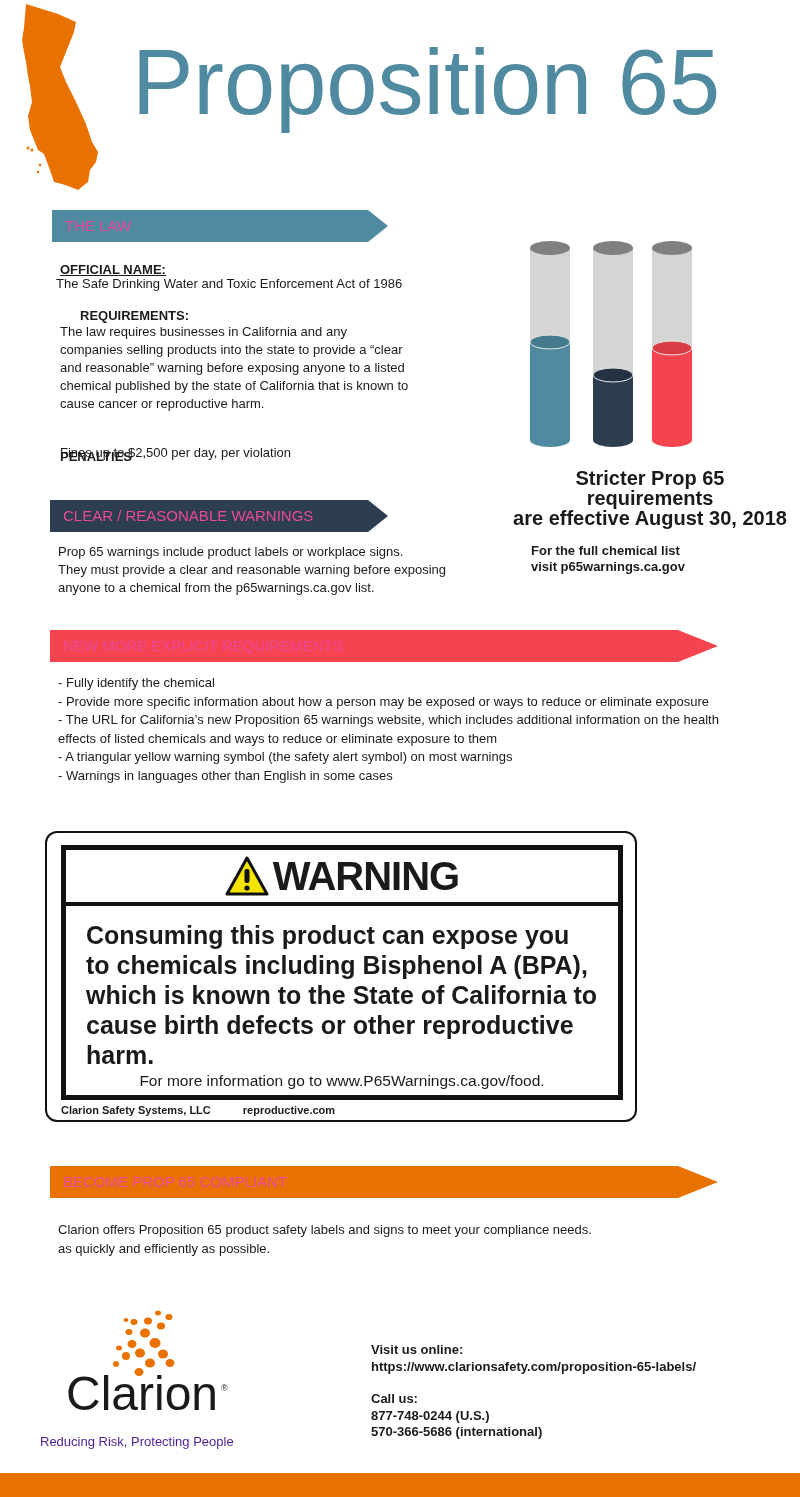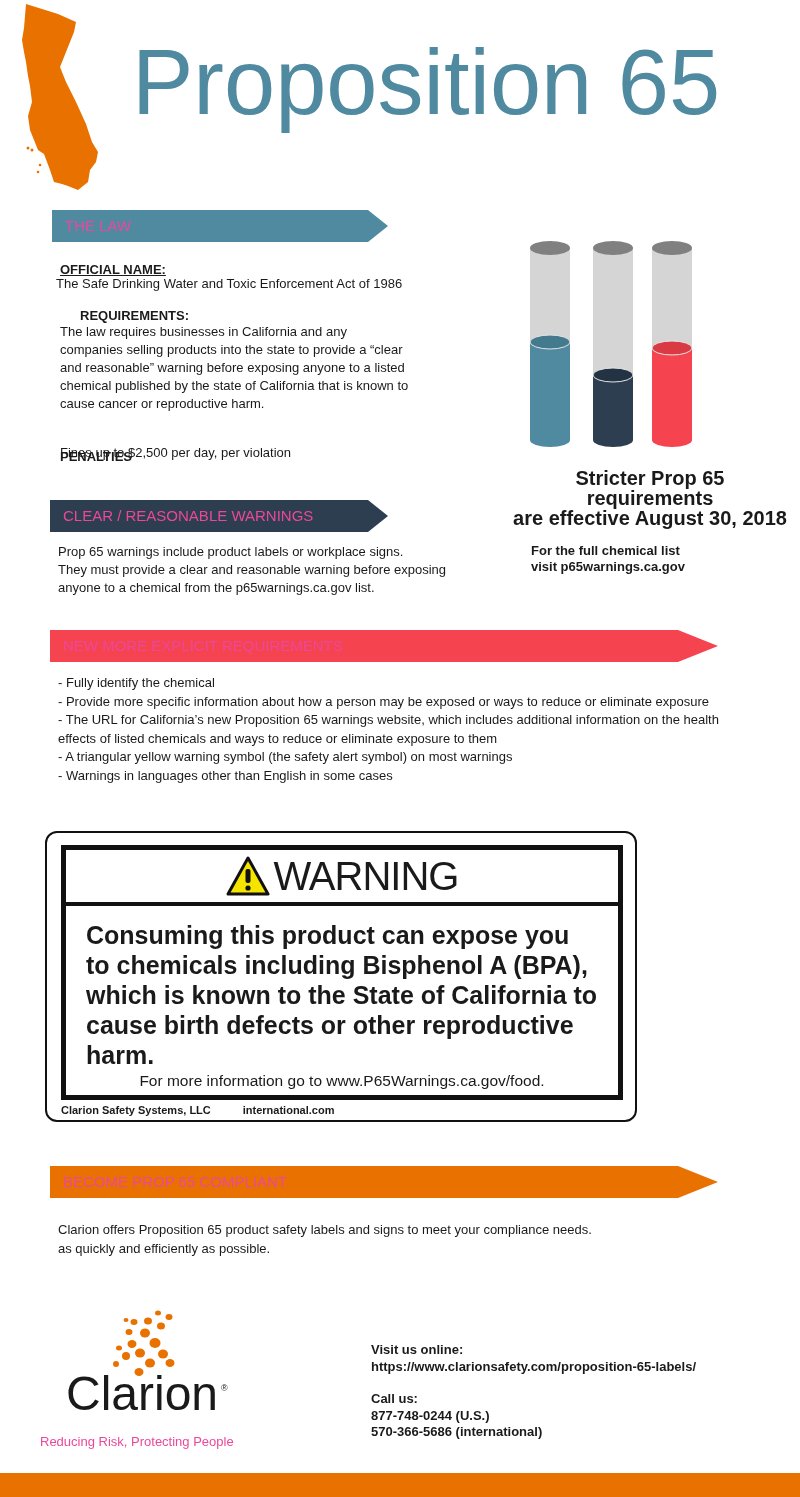--- a/index.html
+++ b/index.html
@@ -17,21 +17,21 @@
   .banner svg { position: absolute; left: 0; top: 0; }
   .banner span { position: relative; z-index: 1; }
 
   .label { font-weight: bold; font-size: 13px; }
   .body-text { font-size: 13px; line-height: 18px; }
 
   
   #warning-label { left: 45px; top: 831px; width: 592px; height: 291px; border: 2px solid #111; border-radius: 12px; background: #fff; }
   #warning-inner { position: absolute; left: 14px; top: 12px; width: 562px; height: 255px; border: 5px solid #111; }
   #warning-head { position: absolute; left: 0; top: 0; width: 100%; height: 56px; border-bottom: 4px solid #111; display: flex; align-items: center; justify-content: center; }
-  #warning-word { font-weight: normal; font-size: 40px; letter-spacing: -1px; margin-left: 4px; }
+  #warning-word { font-weight: bold; font-size: 40px; letter-spacing: -1px; margin-left: 4px; }
   #warning-body { position: absolute; left: 20px; top: 70px; width: 530px; font-weight: bold; font-size: 25px; line-height: 30px; }
   #warning-more { position: absolute; left: 0; top: 222px; width: 100%; text-align: center; font-size: 15.5px; }
   #warning-footer { position: absolute; left: 14px; top: 271px; font-weight: bold; font-size: 11px; white-space: nowrap; }
   #warning-footer span + span { margin-left: 32px; }
 
   
   #footer-bar { left: 0; top: 1473px; width: 800px; height: 24px; background: #e87100; }
 </style>
 </head>
 <body>
@@ -146,21 +146,21 @@
     <div id="warning-body">
       <div>Consuming this product can expose you</div>
       <div>to chemicals including Bisphenol A (BPA),</div>
       <div>which is known to the State of California to</div>
       <div>cause birth defects or other reproductive</div>
       <div>harm.</div>
     </div>
     <div id="warning-more">For more information go to www.P65Warnings.ca.gov/food.</div>
   </div>
   <div id="warning-footer">
-    <span>Clarion Safety Systems, LLC</span><span>international.com</span>
+    <span>Clarion Safety Systems, LLC</span><span>reproductive.com</span>
   </div>
 </div>
 
 <div class="banner" style="left:50px; top:1166px; width:668px;">
   <svg width="668" height="32" viewBox="0 0 668 32">
       <polygon points="0,0 628,0 668,16 628,32 0,32" fill="#e87100"></polygon>
     </svg>
   <span>BECOME PROP 65 COMPLIANT</span>
 </div>
 
@@ -187,21 +187,21 @@
       <ellipse cx="16" cy="48" rx="4" ry="4"></ellipse>
     <ellipse cx="40" cy="55" rx="5" ry="4.5"></ellipse>
       <ellipse cx="60" cy="55" rx="4.5" ry="4"></ellipse>
     <ellipse cx="6" cy="56" rx="3" ry="3"></ellipse>
       <ellipse cx="29" cy="64" rx="4.5" ry="4"></ellipse>
   </g>
 </svg>
 <div class="abs" style="left:66px; top:1370px; font-size:48px; color:#1a1a1a; letter-spacing:0px; line-height:1;">
   <span>Clarion</span><sup style="font-size:9px; vertical-align:top; position:relative; top:14px; margin-left:3px;">®</sup>
 </div>
-<div class="abs" style="left:40px; top:1434px; font-size:13px; white-space:nowrap; color:#ec4899;">Reducing Risk, Protecting People</div>
+<div class="abs" style="left:40px; top:1434px; font-size:13px; white-space:nowrap; color:#4c1d95;">Reducing Risk, Protecting People</div>
 
 <div class="abs" style="left:371px; top:1342px; font-weight:bold; font-size:13px; line-height:16.5px; white-space:nowrap;">
   <div>Visit us online:</div>
   <div>https://www.clarionsafety.com/proposition-65-labels/</div>
   <div style="height:16px;"></div>
   <div>Call us:</div>
   <div>877-748-0244 (U.S.)</div>
   <div>570-366-5686 (international)</div>
 </div>
 

